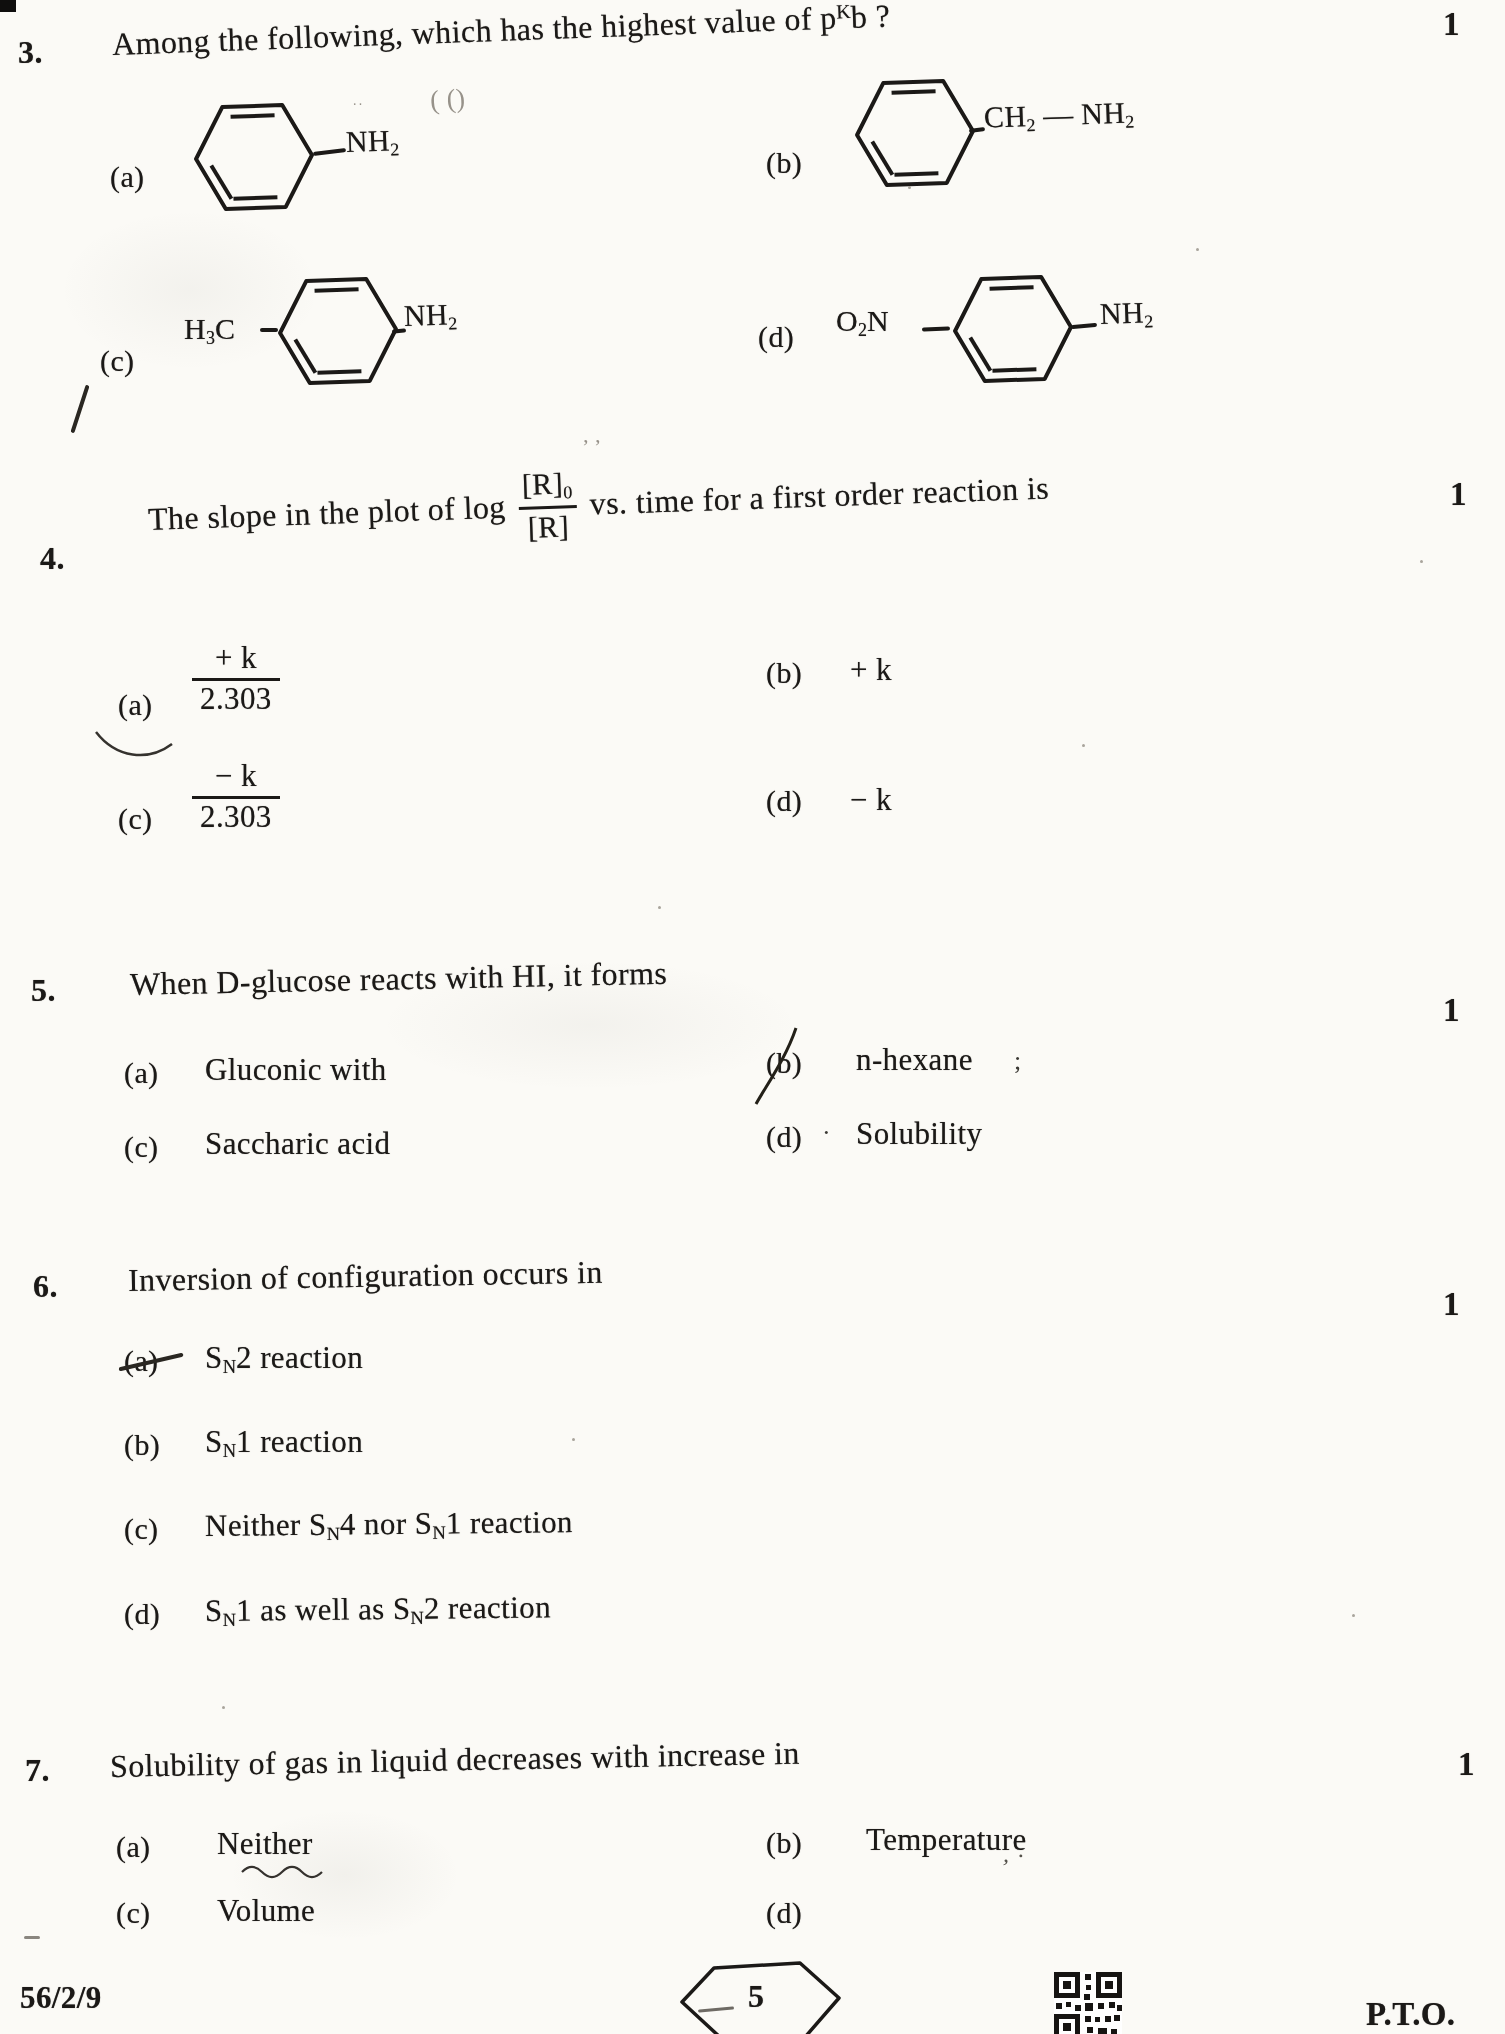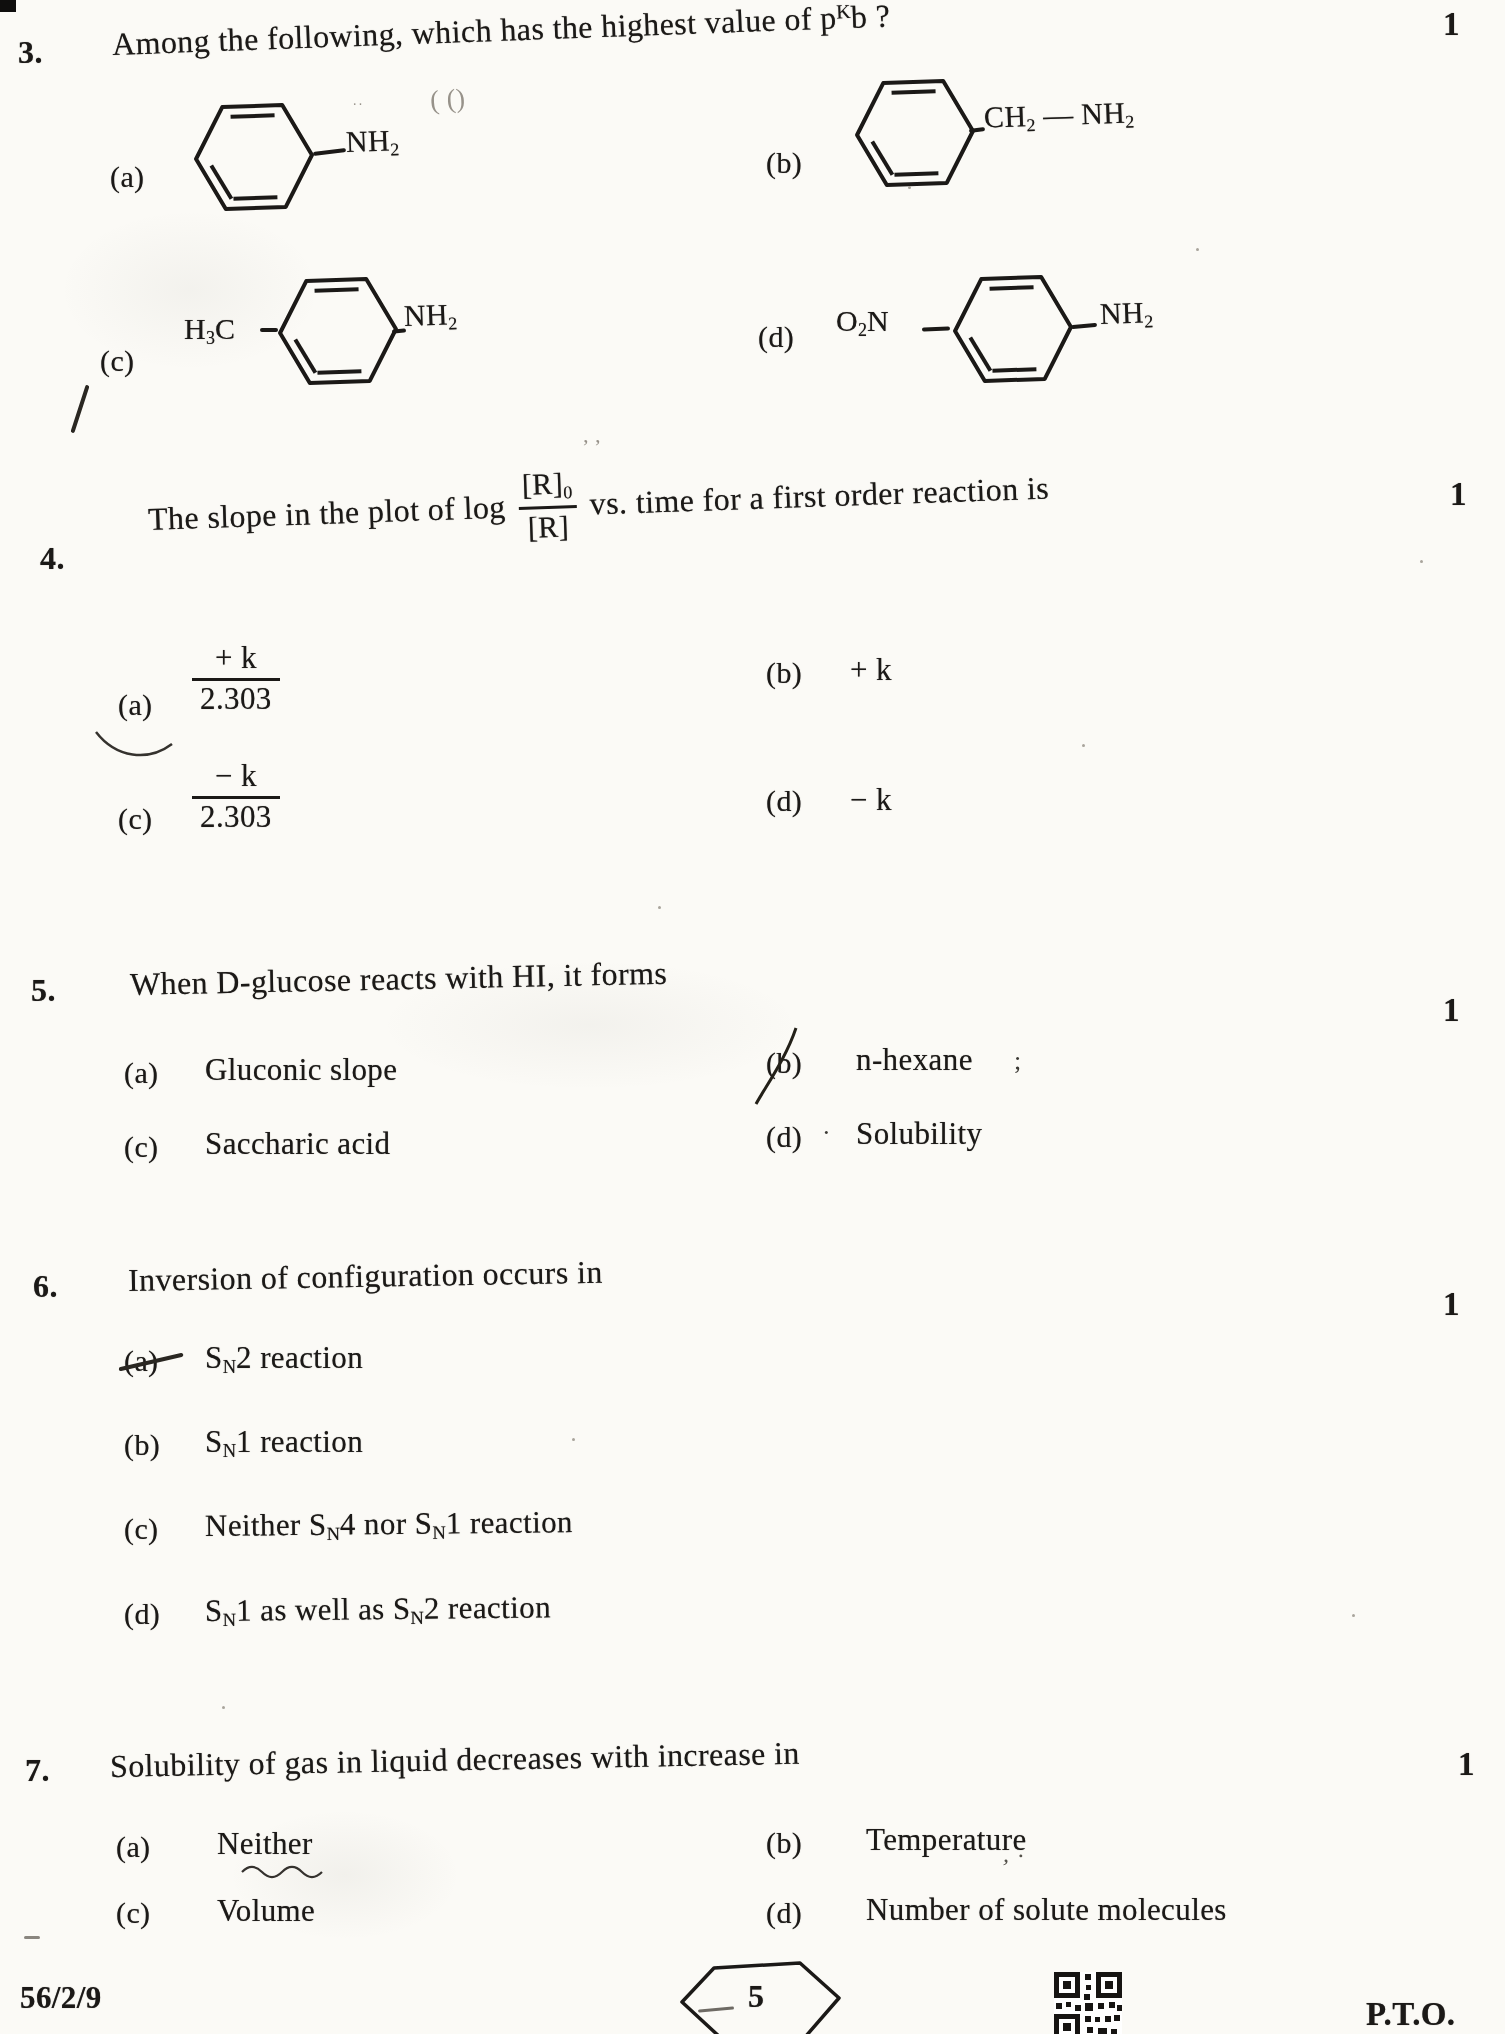--- a/index.html
+++ b/index.html
@@ -122,21 +122,21 @@
     <span class="den">2.303</span>
   </span>
   <span class="abs t lbl" style="left:766px;top:784px">(d)</span>
   <span class="abs t opt" style="left:850px;top:782px">− k</span>
 
   <span class="abs t qnum" style="left:31px;top:972px">5.</span>
   <span class="abs t" style="left:130px;top:966px;transform:rotate(-1.2deg);transform-origin:left center">When D-glucose reacts with HI, it forms</span>
   <span class="abs t mark" style="left:1443px;top:992px">1</span>
 
   <span class="abs t lbl" style="left:124px;top:1056px">(a)</span>
-  <span class="abs t opt" style="left:205px;top:1052px">Gluconic slope</span>
+  <span class="abs t opt" style="left:205px;top:1052px">Gluconic with</span>
   <span class="abs t lbl" style="left:766px;top:1046px">(b)</span>
   <svg class="abs" style="left:752px;top:1024px" width="52" height="84" viewBox="0 0 52 84">
     <path d="M44,4 C34,34 14,62 4,80" fill="none" stroke="#232018" stroke-width="3"></path>
   </svg>
   <span class="abs t opt" style="left:856px;top:1042px">n-hexane</span>
   <span class="abs t faint" style="left:1014px;top:1046px;font-size:26px;color:#3a3833">;</span>
 
   <span class="abs t lbl" style="left:124px;top:1130px">(c)</span>
   <span class="abs t opt" style="left:205px;top:1126px">Saccharic acid</span>
   <span class="abs t lbl" style="left:766px;top:1120px">(d)</span>
@@ -169,21 +169,20 @@
   <svg class="abs" style="left:240px;top:1862px" width="100" height="18" viewBox="0 0 100 18">
     <path d="M2,10 q10,-10 20,0 t20,0 t20,0 t20,0" fill="none" stroke="#35322e" stroke-width="2.2"></path>
   </svg>
   <span class="abs t lbl" style="left:766px;top:1826px">(b)</span>
   <span class="abs t opt" style="left:866px;top:1822px">Temperature</span>
   <span class="abs t faint" style="left:1004px;top:1842px;font-size:24px;color:#55524c;transform:rotate(8deg)">, ·</span>
 
   <span class="abs t lbl" style="left:116px;top:1896px">(c)</span>
   <span class="abs t opt" style="left:217px;top:1893px">Volume</span>
   <span class="abs t lbl" style="left:766px;top:1896px">(d)</span>
-  <span class="abs t opt" style="left:866px;top:1892px">Number of solute molecules</span>
 
   <span class="abs t" style="left:20px;top:1980px;font-size:31px;font-weight:700">56/2/9</span>
 
   <svg class="abs" style="left:676px;top:1960px" width="170" height="80" viewBox="0 0 170 80">
     <polygon points="6,42 38,8 124,3 163,38 130,76 46,79" fill="none" stroke="#1b1917" stroke-width="3.5" stroke-linejoin="round"></polygon>
   </svg>
   <span class="abs t" style="left:748px;top:1978px;font-size:32px;font-weight:600">5</span>
   <div class="pen" style="left:698px;top:2008px;width:36px;height:2.5px;background:#6e6a64;transform:rotate(-5deg)"></div>
 
   <svg class="abs" style="left:1054px;top:1972px" width="68" height="68" viewBox="0 0 68 68">

